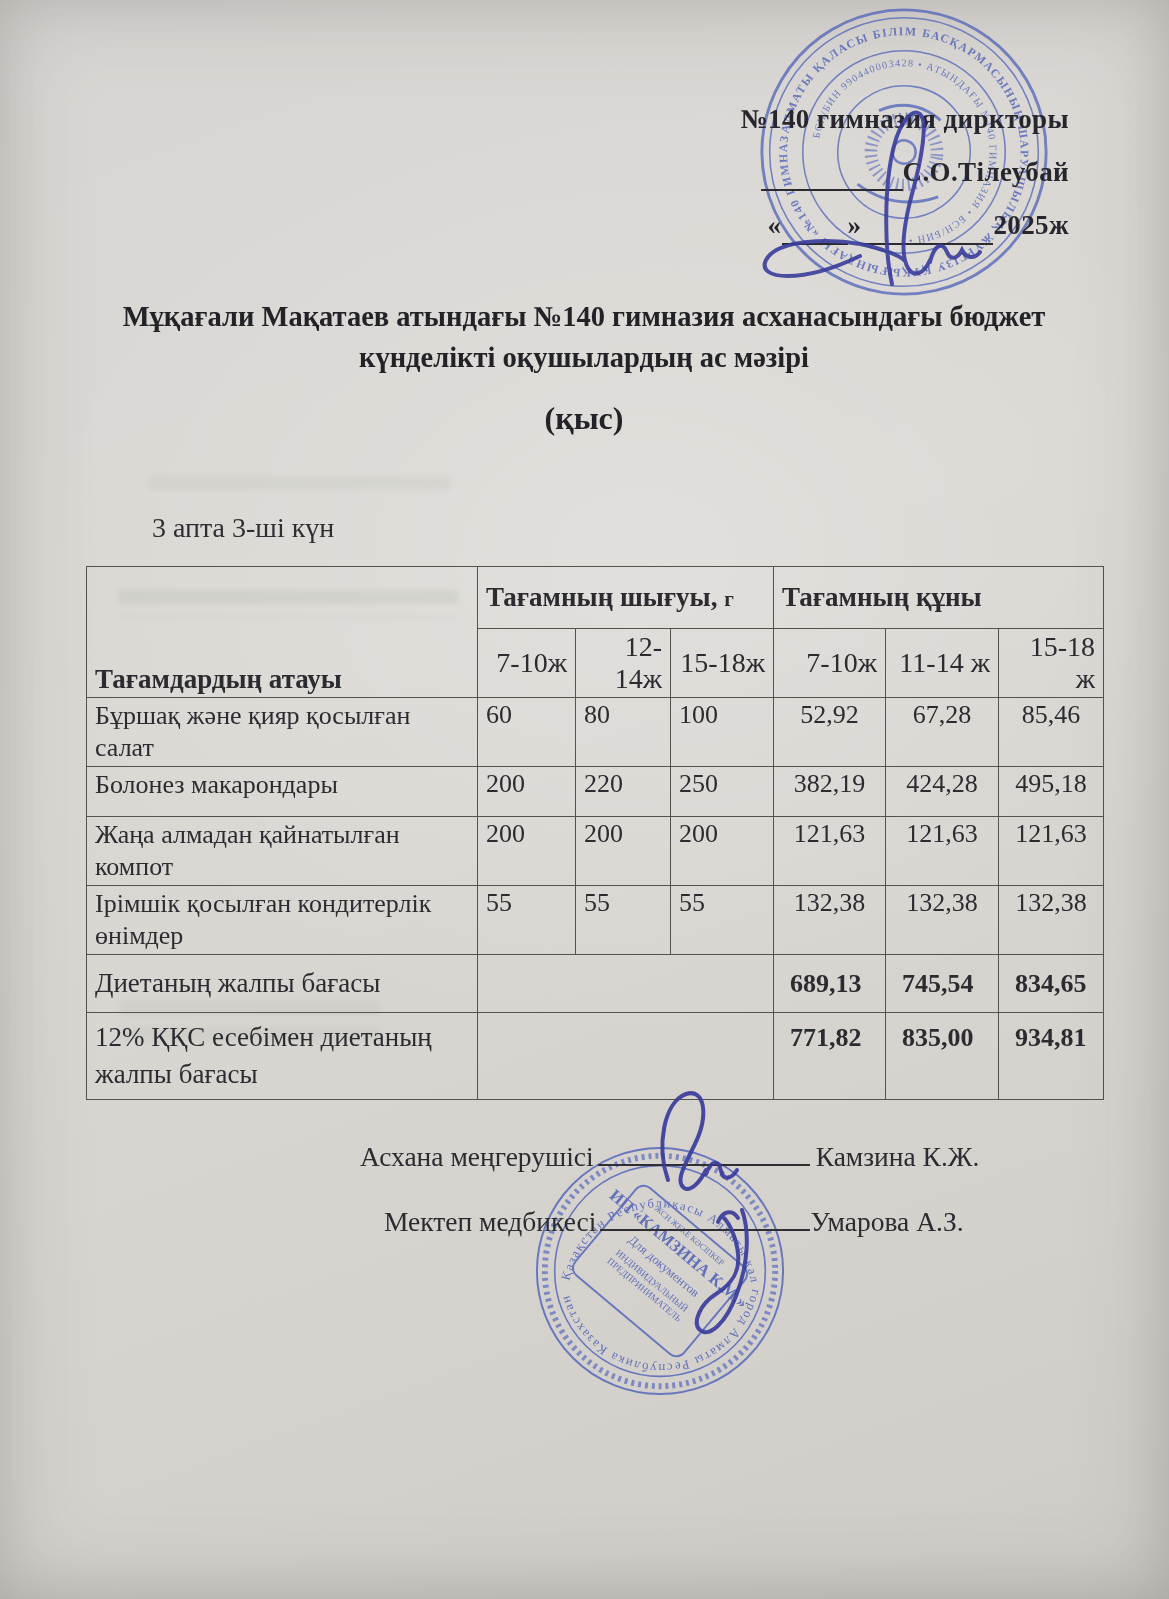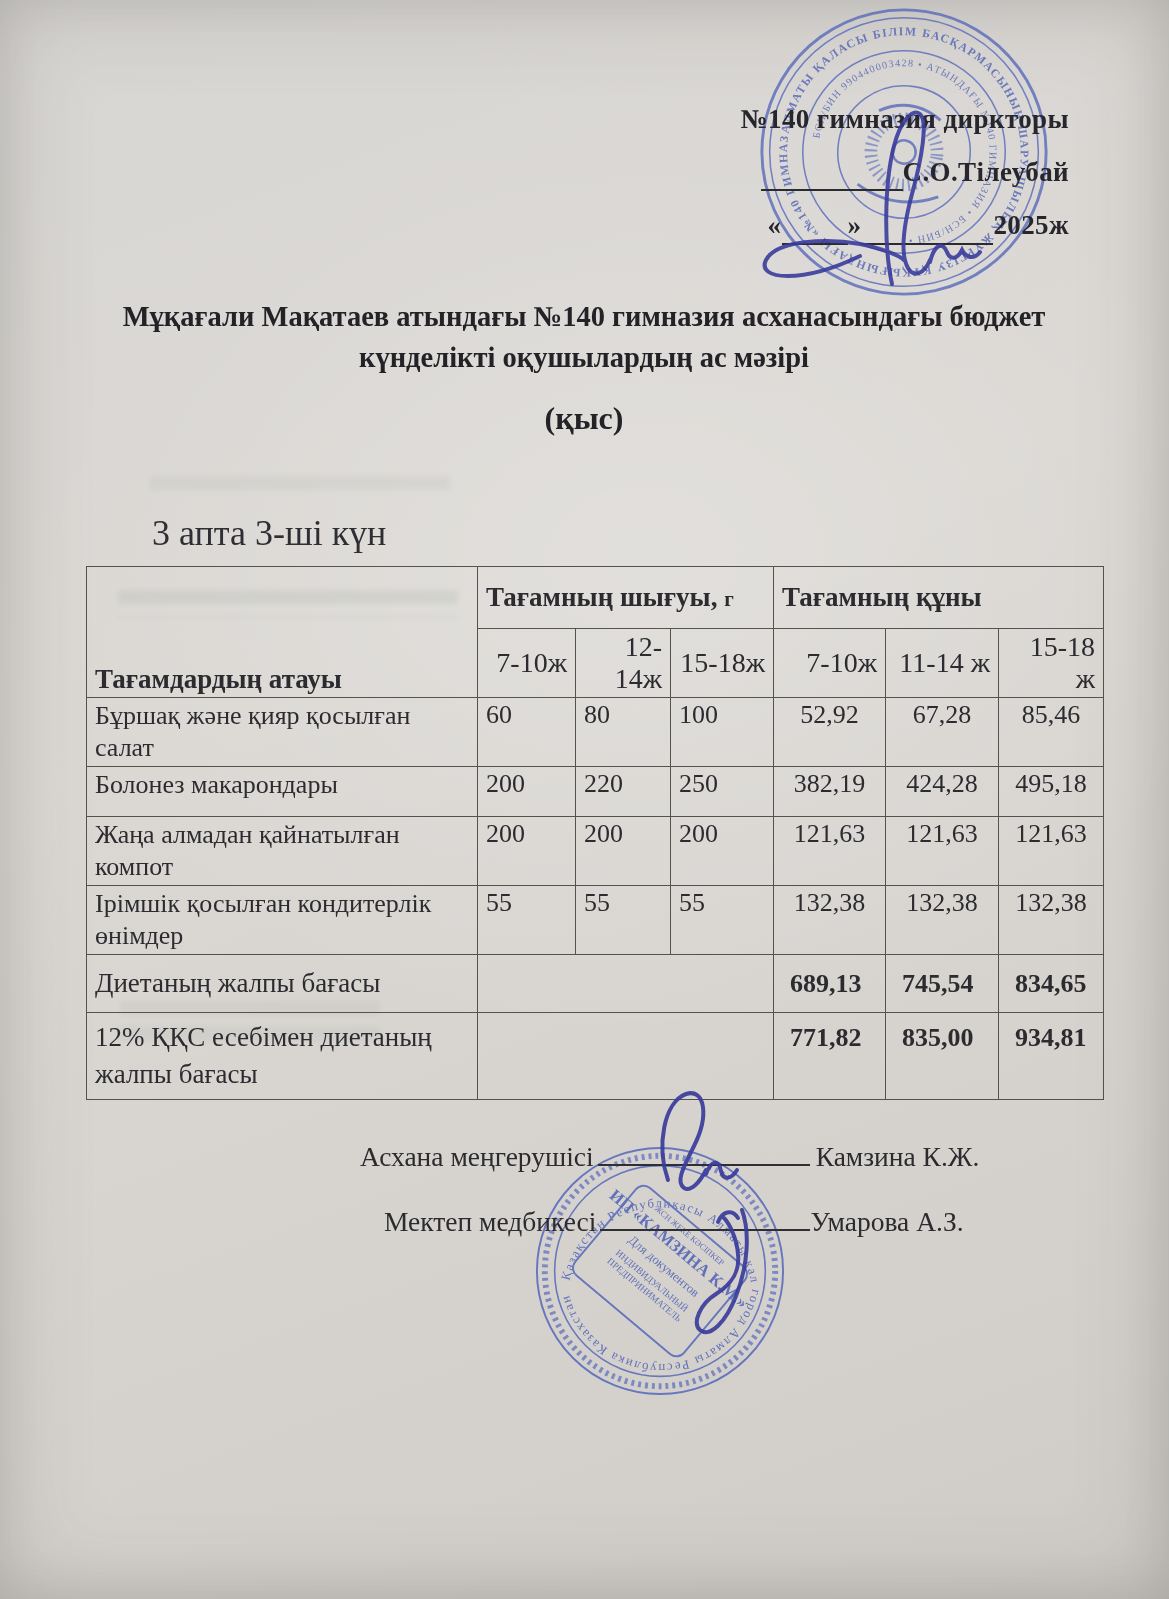--- a/index.html
+++ b/index.html
@@ -30,21 +30,21 @@
   .stamp{position:absolute;pointer-events:none;}
   .stamp-top{left:758px;top:6px;width:292px;height:292px;opacity:.78;transform:rotate(9deg);z-index:1;}
   .stamp-bottom{left:532px;top:1143px;width:256px;height:256px;opacity:.85;z-index:2;}
   .sig-svg{position:absolute;pointer-events:none;z-index:4;}
   
   .title{
     position:absolute;left:84px;top:296px;width:1000px;
     text-align:center;font-weight:bold;font-size:28.5px;line-height:41px;color:#232327;
   }
   .season{margin-top:20px;font-size:32px;}
-  .week-label{position:absolute;left:152px;top:512px;font-size:36px;color:#2e2e33;text-align:center;}
+  .week-label{position:absolute;left:152px;top:512px;font-size:28px;color:#2e2e33;text-align:center;}
   
   table.menu{
     position:absolute;left:86px;top:566px;width:1017px;
     border-collapse:collapse;table-layout:fixed;
     font-size:26px;color:#2c2c30;
   }
   table.menu th,table.menu td{
     border:1.6px solid #55524c;
     padding:2px 8px;overflow:hidden;
   }

